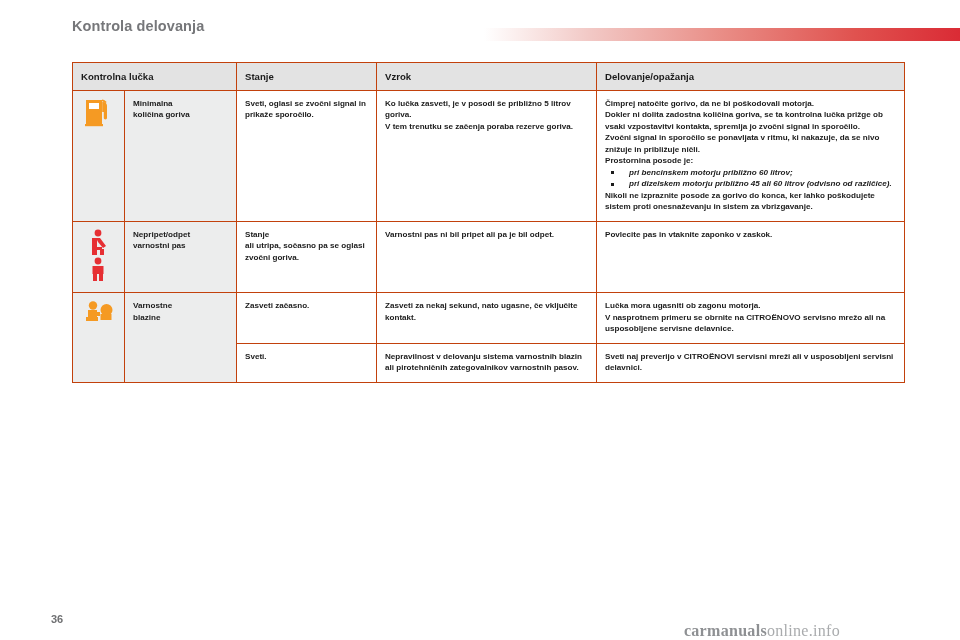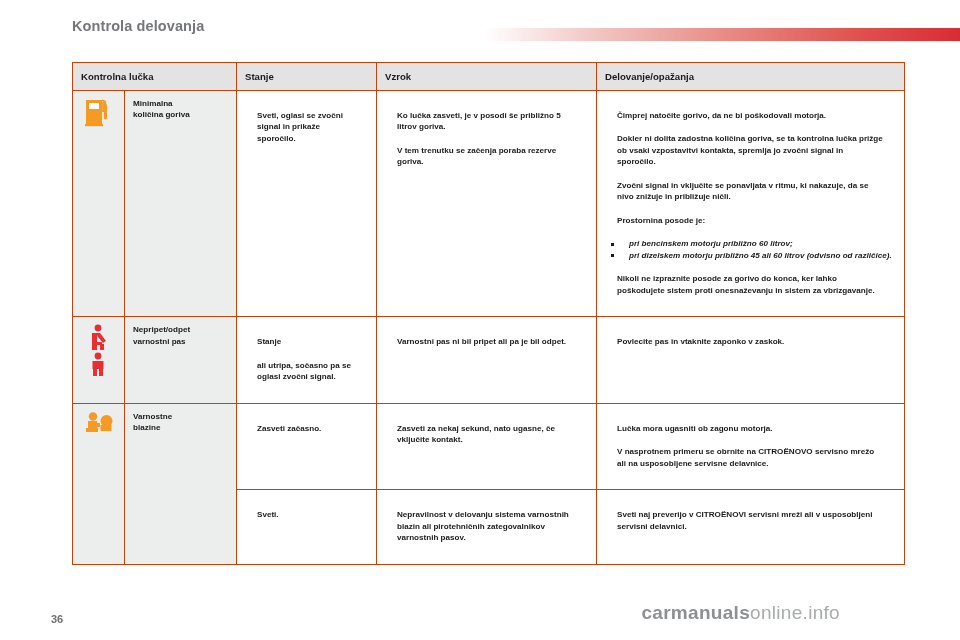--- a/index.html
+++ b/index.html
@@ -69,21 +69,21 @@
     padding: 9px 4px 4px 4px;
   }
   td.name-cell {
     background: #eceded;
     font-weight: bold;
     font-size: 9.3px;
     line-height: 1.35;
   }
   td.body-cell { background: #ffffff; font-weight: bold; }
 
-  .cell-p { margin: 12px; }
+  .cell-p { margin: 0; }
   .bullets { list-style: none; margin: 0 0 0 2px; padding: 0; }
   .bullets li {
     position: relative;
     padding-left: 22px;
     margin: 0;
     font-style: italic;
   }
   .bullets li::before {
     content: "";
     position: absolute;
@@ -101,25 +101,25 @@
   .page-number {
     position: absolute;
     left: 30px; bottom: 15px;
     font-size: 11px;
     font-weight: bold;
     color: #6f7072;
     margin-left: 21px;
   }
   .watermark {
     position: absolute;
-    right: 12px; bottom: 16px;
-    font-size: 19px;
+    right: 12px; bottom: 0;
+    font-size: 16px;
     color: #a9abad;
     letter-spacing: 0.3px;
-    font-family: Liberation Sans, sans-serif;
+    font-family: Liberation Serif, serif;
   }
   .watermark .wm-bold { font-weight: bold; color: #8e9093; }
 </style>
 </head>
 <body>
 
 <div class="page">
 
   <div class="section-title">Kontrola delovanja</div>
   <div class="header-rule"></div>
@@ -162,21 +162,21 @@
           <td class="body-cell">
             <p class="cell-p">Sveti, oglasi se zvočni signal in prikaže sporočilo.</p>
           </td>
           <td class="body-cell">
             <p class="cell-p">Ko lučka zasveti, je v posodi še približno 5 litrov goriva.</p>
             <p class="cell-p">V tem trenutku se začenja poraba rezerve goriva.</p>
           </td>
           <td class="body-cell">
             <p class="cell-p">Čimprej natočite gorivo, da ne bi poškodovali motorja.</p>
             <p class="cell-p">Dokler ni dolita zadostna količina goriva, se ta kontrolna lučka prižge ob vsaki vzpostavitvi kontakta, spremlja jo zvočni signal in sporočilo.</p>
-            <p class="cell-p">Zvočni signal in vključite se ponavljata v ritmu, ki nakazuje, da se nivo znižuje in približuje ničli.</p>
+            <p class="cell-p">Zvočni signal in sporočilo se ponavljata v ritmu, ki nakazuje, da se nivo znižuje in približuje ničli.</p>
             <p class="cell-p">Prostornina posode je:</p>
             <ul class="bullets">
               <li>pri bencinskem motorju približno 60 litrov;</li>
               <li>pri dizelskem motorju približno 45 ali 60 litrov (odvisno od različice).</li>
             </ul>
             <p class="cell-p">Nikoli ne izpraznite posode za gorivo do konca, ker lahko poškodujete sistem proti onesnaževanju in sistem za vbrizgavanje.</p>
           </td>
         </tr>
 
         <tr>
@@ -195,21 +195,21 @@
                 <path fill="#e62f33" d="M7 17h4v7H7zM13 17h4v7h-4z"></path>
               </svg>
             </span>
           </td>
           <td class="name-cell">
             <div>Nepripet/odpet</div>
             <div>varnostni pas</div>
           </td>
           <td class="body-cell">
             <p class="cell-p">Stanje</p>
-            <p class="cell-p">ali utripa, sočasno pa se oglasi zvočni signal.</p>
+            <p class="cell-p">ali utripa, sočasno pa se oglasi zvočni goriva.</p>
           </td>
           <td class="body-cell">
             <p class="cell-p">Varnostni pas ni bil pripet ali pa je bil odpet.</p>
           </td>
           <td class="body-cell">
             <p class="cell-p">Povlecite pas in vtaknite zaponko v zaskok.</p>
           </td>
         </tr>
 
         <tr>

